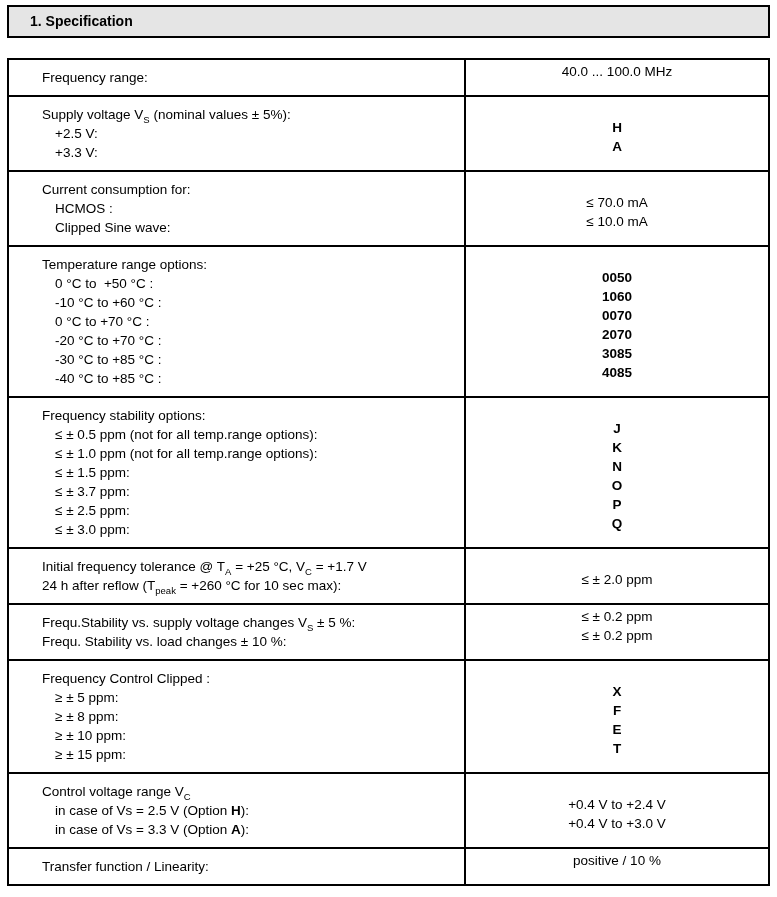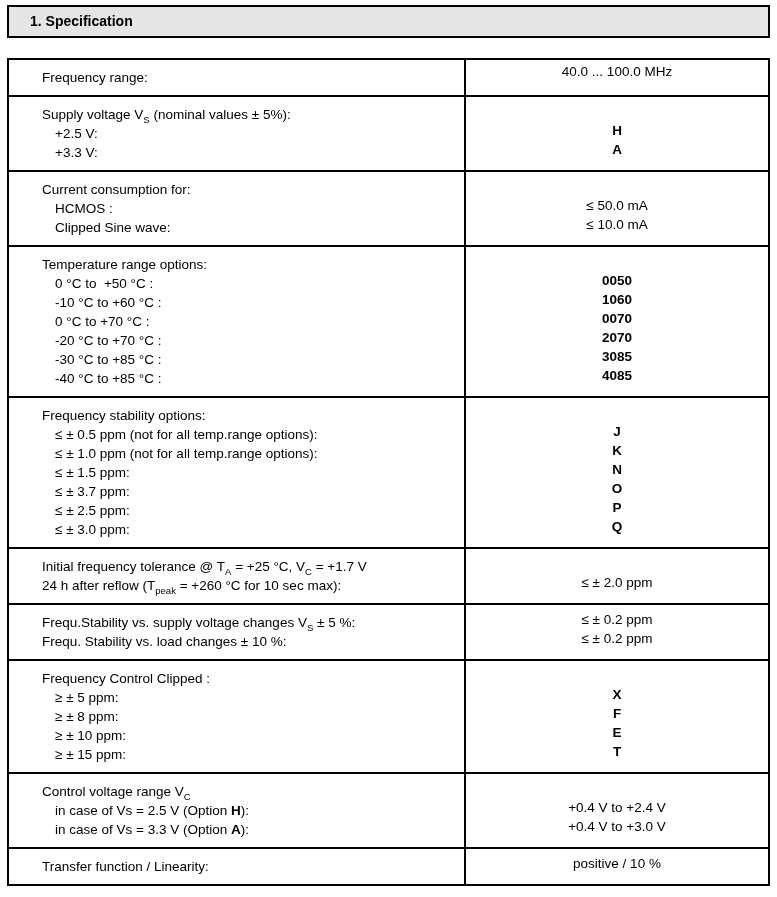--- a/index.html
+++ b/index.html
@@ -16,21 +16,21 @@
     font-weight:bold;
     font-size:14px;
     padding:6px 10px 7px 21px;
     box-sizing:border-box;
   }
   .spec-table{
     margin-top:20px;
     border:2px solid var(--border);
   }
   .row{display:flex;}
-  .row + .row{border-top:2px solid var(--border);align-items:center;}
+  .row + .row{border-top:2px solid var(--border);}
   .col-left{
     width:457px;min-width:457px;
     border-right:2px solid var(--border);
     padding:8px 8px 8px 0;
     box-sizing:border-box;
   }
   .col-right{
     flex:1;
     padding:2px 4px 8px 4px;
     text-align:center;
@@ -75,21 +75,21 @@
         </div>
       </div>
       <div class="row">
         <div class="col-left">
           <div class="line indent0">Current consumption for:</div>
           <div class="line indent1">HCMOS :</div>
           <div class="line indent1">Clipped Sine wave:</div>
         </div>
         <div class="col-right">
           <div class="line val"></div>
-          <div class="line val">≤ 50.0 mA</div>
+          <div class="line val">≤ 70.0 mA</div>
           <div class="line val">≤ 10.0 mA</div>
         </div>
       </div>
       <div class="row">
         <div class="col-left">
           <div class="line indent0">Temperature range options:</div>
           <div class="line indent1">0 °C to  +50 °C :</div>
           <div class="line indent1">-10 °C to +60 °C :</div>
           <div class="line indent1">0 °C to +70 °C :</div>
           <div class="line indent1">-20 °C to +70 °C :</div>

